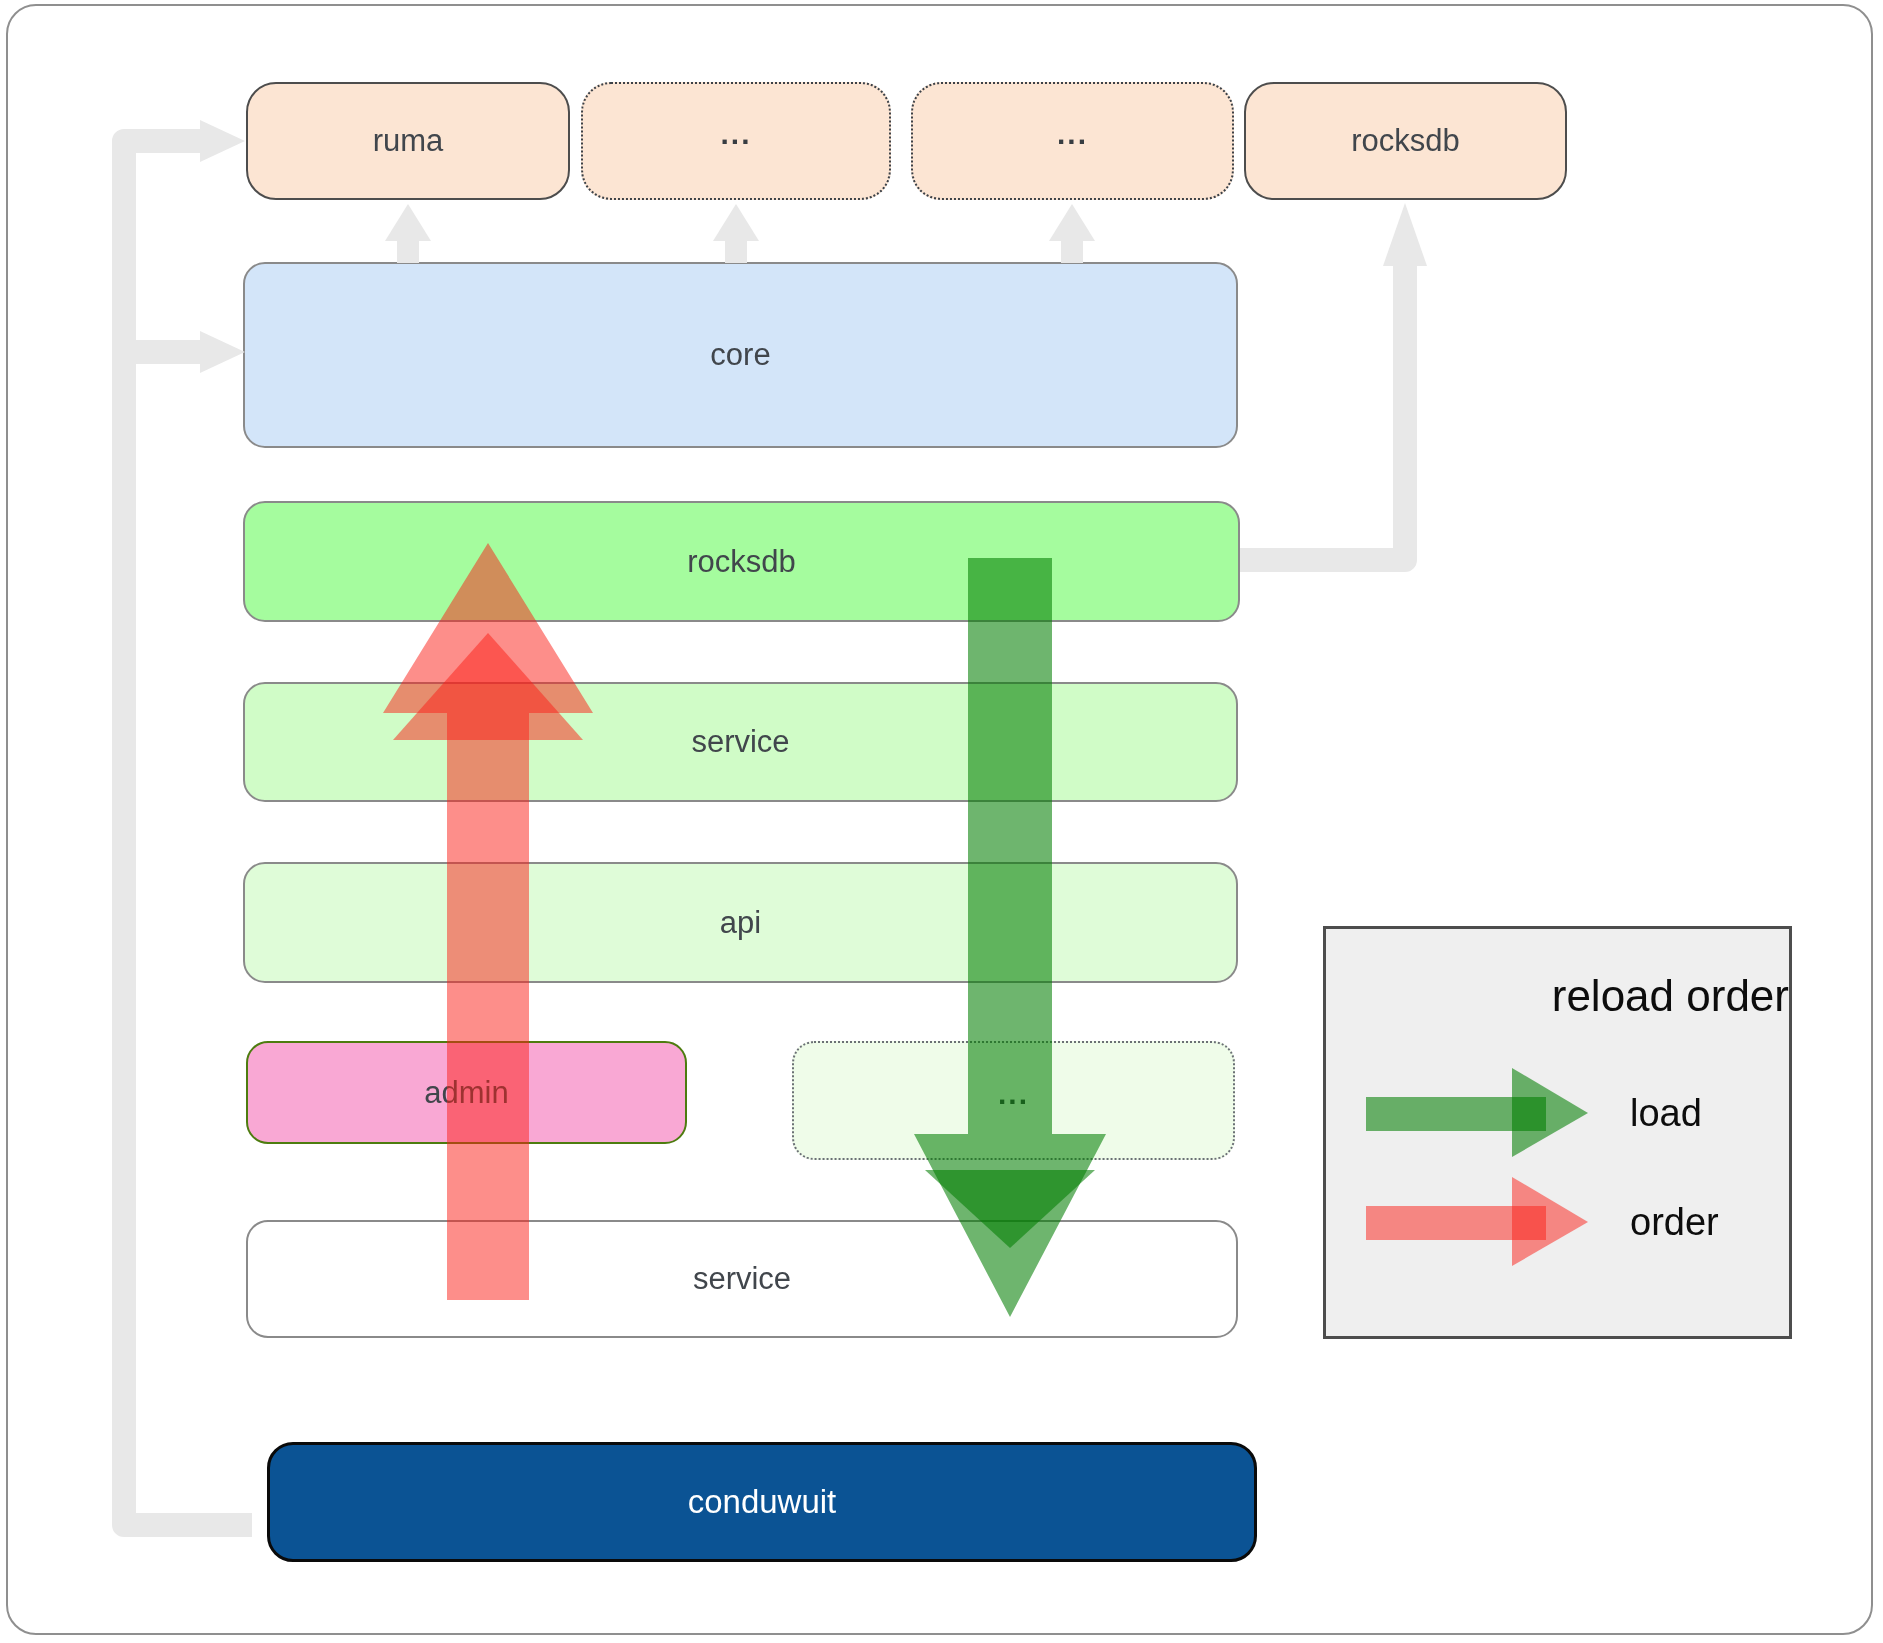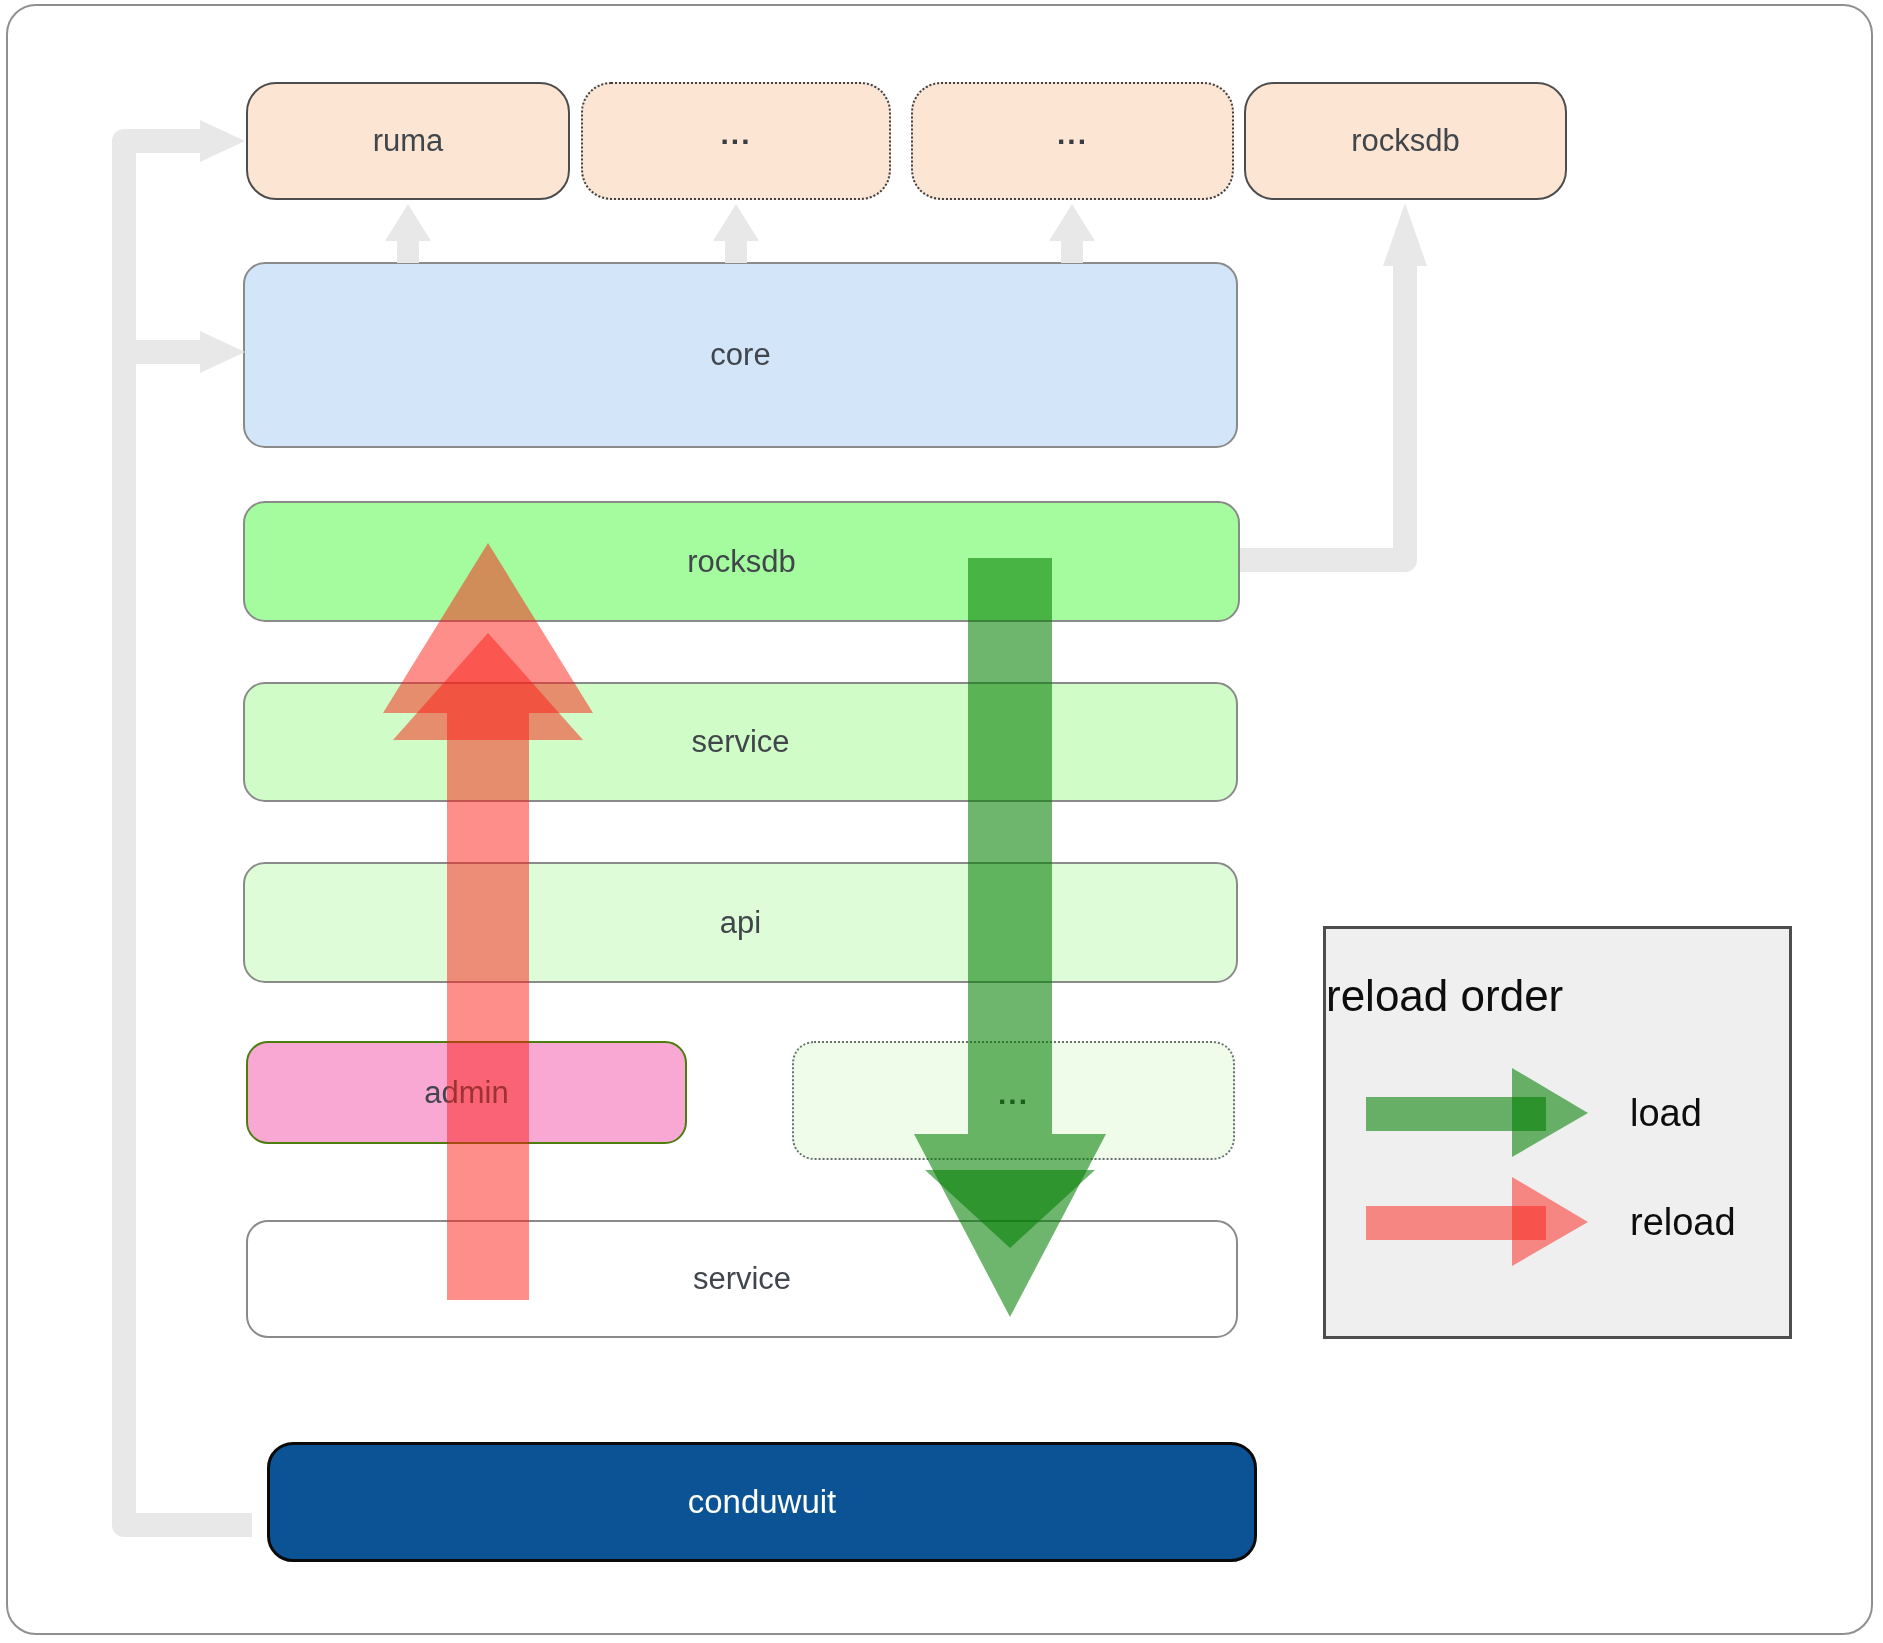--- a/index.html
+++ b/index.html
@@ -30,21 +30,21 @@
   .admin{left:246px;top:1041px;width:441px;height:103px;background:#f9a8d4;border:2px solid #4d7c0f;}
   .crate-mid{left:792px;top:1041px;width:443px;height:119px;background:#effce9;border:2px dotted #6b7075;}
   .router{left:246px;top:1220px;width:992px;height:118px;background:#ffffff;border:2px solid #8a8a8a;}
   .conduwuit{left:267px;top:1442px;width:990px;height:120px;background:#0b5394;border:3px solid #0a0a0a;
     border-radius:26px;color:#ffffff;font-size:33px;}
   .overlay{position:absolute;left:0;top:0;width:1883px;height:1643px;z-index:6;pointer-events:none;}
   .legend{
     position:absolute;left:1323px;top:926px;width:469px;height:413px;background:#efefef;
     border:3px solid #4d4d4d;box-sizing:border-box;z-index:3;
   }
-  .legend-title{position:absolute;left:0;top:42px;width:100%;text-align:left;font-size:44px;color:#0d0d0d;}
+  .legend-title{position:absolute;left:0;top:42px;width:100%;text-align:right;font-size:44px;color:#0d0d0d;}
   .legend-arrow{position:absolute;left:36px;width:230px;height:96px;}
   .legend-arrow.green{top:137px;}
   .legend-arrow.red{top:246px;}
   .legend-label{position:absolute;left:304px;font-size:38px;color:#0d0d0d;white-space:nowrap;}
   .legend-label.load{top:163px;}
   .legend-label.unload{top:272px;}
 </style>
 </head>
 <body>
 
@@ -92,21 +92,21 @@
     <div class="legend-title">reload order</div>
     <svg class="legend-arrow green" viewBox="0 0 230 96">
       <rect x="4" y="31" width="180" height="34" fill="rgba(0,125,0,0.57)"></rect>
       <polygon points="150,2 150,91 226,47" fill="rgba(0,125,0,0.57)"></polygon>
     </svg>
     <div class="legend-label load">load</div>
     <svg class="legend-arrow red" viewBox="0 0 230 96">
       <rect x="4" y="31" width="180" height="34" fill="rgba(251,30,22,0.5)"></rect>
       <polygon points="150,2 150,91 226,47" fill="rgba(251,30,22,0.5)"></polygon>
     </svg>
-    <div class="legend-label unload">reload</div>
+    <div class="legend-label unload">order</div>
   </div>
 
   <svg class="overlay" viewBox="0 0 1883 1643">
 
     <path d="M 252 1525 L 124 1525 L 124 141 L 200 141" fill="none" stroke="#e8e8e8" stroke-width="24" stroke-linejoin="round"></path>
     <path d="M 124 352 L 200 352" fill="none" stroke="#e8e8e8" stroke-width="24"></path>
     <polygon points="200,120 200,162 245,141" fill="#e8e8e8"></polygon>
     <polygon points="200,331 200,373 245,352" fill="#e8e8e8"></polygon>
 
     <path d="M 1240 560 L 1405 560 L 1405 264" fill="none" stroke="#e8e8e8" stroke-width="24" stroke-linejoin="round"></path>

